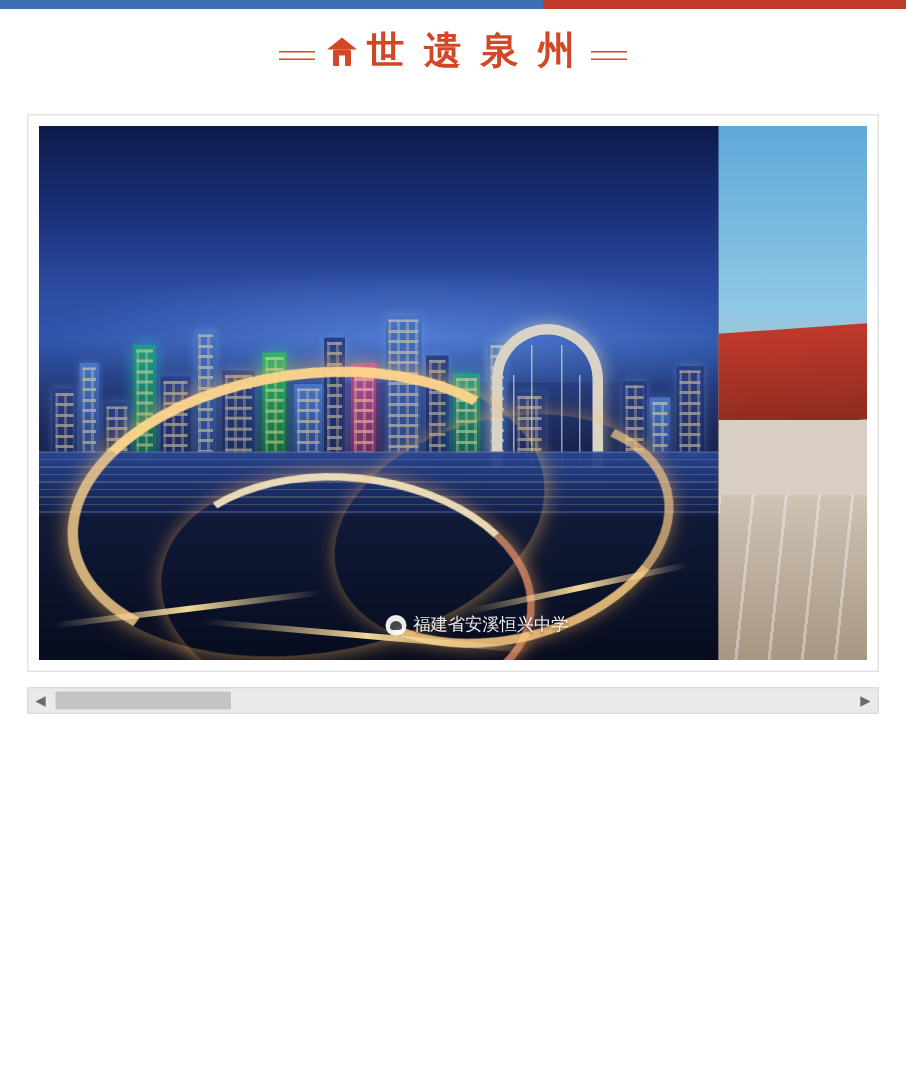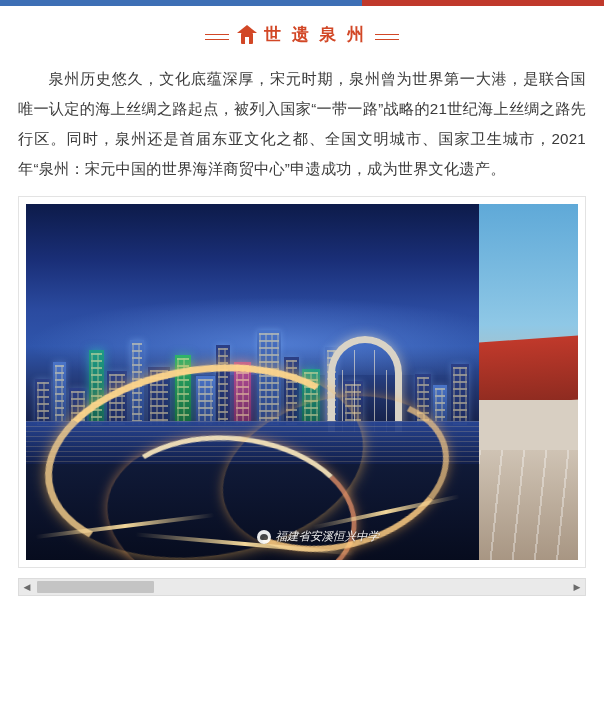--- a/index.html
+++ b/index.html
@@ -63,21 +63,21 @@
     background: #d24726;
     border-radius: 1px;
   }
   .logo-mark .door {
     position: absolute;
     left: 8px; top: 14px;
     width: 4px; height: 7px;
     background: #ffffff;
   }
   .logo-text {
-    font-size: 17px;
+    font-size: 25px;
     font-weight: bold;
     color: #d24726;
     letter-spacing: 3px;
     line-height: 1;
     white-space: nowrap;
   }
   .rule {
     position: absolute;
     top: 50%;
     width: 24px;
@@ -126,21 +126,20 @@
   }
 
   
   .city {
     position: relative;
     flex: 0 0 82%;
     height: 100%;
     overflow: hidden;
     background:
       linear-gradient(180deg,#0d1b4a 0%, #1a2f78 16%, #2b4ba0 30%, #2f55ab 40%, #22356e 52%, #131d42 64%, #0c1430 100%);
-    font-style: italic;
   }
   .city .skyglow {
     position: absolute;
     left: 0; right: 0; top: 26%;
     height: 22%;
     background: radial-gradient(ellipse at 55% 60%, rgba(120,170,255,.45), rgba(120,170,255,0) 70%);
   }
   .blds { position: absolute; left: 0; right: 0; bottom: 38%; height: 34%; }
   .bld {
     position: absolute;
@@ -369,21 +368,20 @@
       <span class="roof"></span>
       <span class="body"></span>
       <span class="door"></span>
     </span>
     <span class="logo-text">世 遗 泉 州</span>
     <span class="rule right"></span>
   </div>
 </div>
 
 <div class="article">
-  <p class="para">泉州历史悠久，文化底蕴深厚，宋元时期，泉州曾为世界第一大港，是联合国唯一认定的海上丝绸之路起点，被列入国家“一带一路”战略的21世纪海上丝绸之路先行区。同时，泉州还是首届东亚文化之都、全国文明城市、国家卫生城市，2021年“泉州：宋元中国的世界海洋商贸中心”申遗成功，成为世界文化遗产。</p>
 </div>
 
 <div class="figure-wrap">
   <div class="figure">
 
     <div class="city">
       <div class="skyglow"></div>
 
       <div class="blds">
         <div class="bld" style="left:2%;  width:16px; height:38%;"></div>

